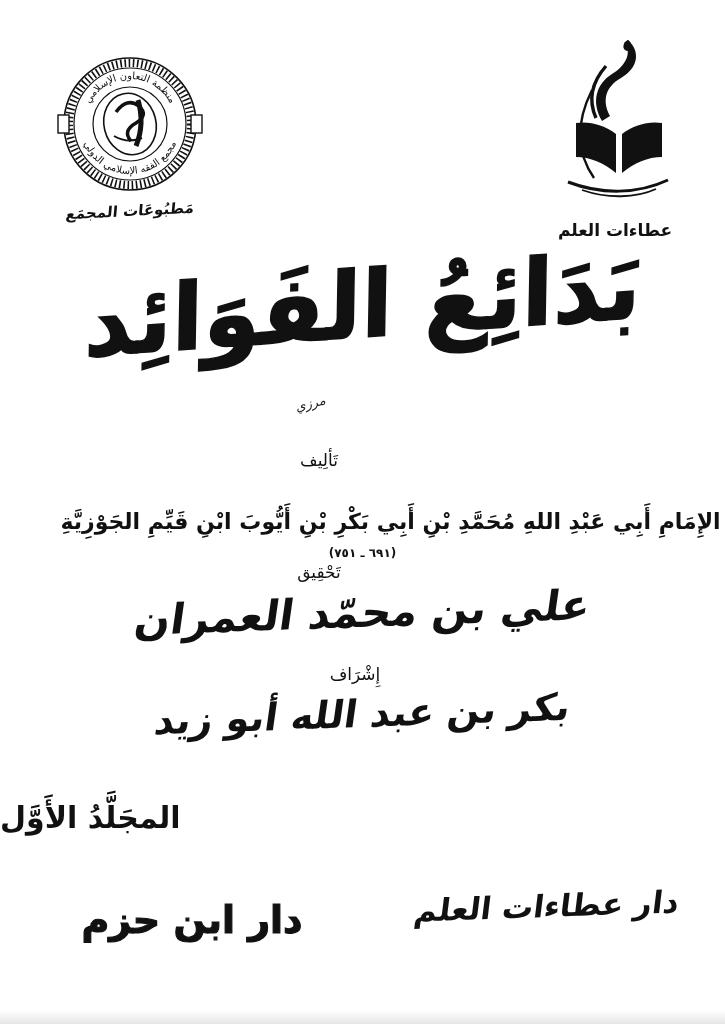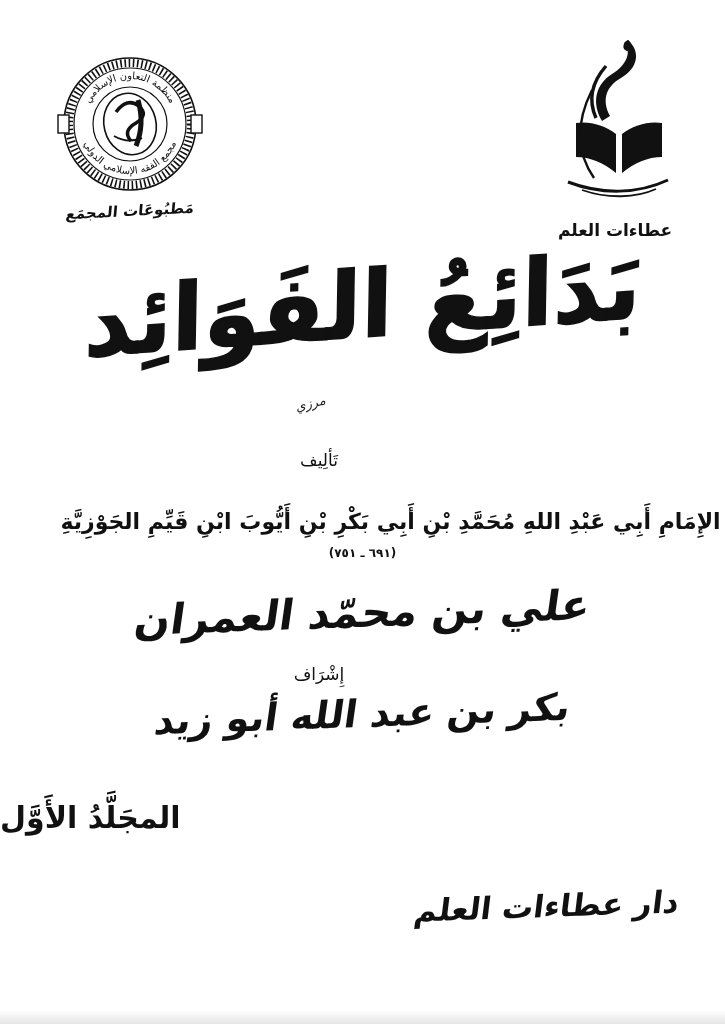--- a/index.html
+++ b/index.html
@@ -53,21 +53,21 @@
   }
   .author-dates{left:0;top:546px;width:725px;text-align:center;font-size:12px;font-weight:bold;}
   .tahqiq-label{top:562px;}
   .editor-name{
     left:0;top:588px;width:725px;text-align:center;
     font-size:42px;font-weight:bold;
   }
   .editor-name .skew, .supervisor-name .skew{
     display:inline-block;transform:skewX(-10deg) rotate(-2deg);
   }
-  .ishraf-label{top:664px;}
+  .ishraf-label{top:664px;padding-left:36px;}
   .supervisor-name{
     left:0;top:692px;width:725px;text-align:center;
     font-size:38px;font-weight:bold;
   }
   .volume-line{
     left:0;top:800px;width:725px;text-align:left;
     font-size:30px;font-weight:bold;
   }
 
   
@@ -137,28 +137,30 @@
     <div class="logo-caption">عطاءات العلم</div>
   </div>
 
   <div class="abs main-title">بَدَائِعُ الفَوَائِد</div>
   <div class="abs signature">مرزي</div>
 
   <div class="abs small-label byline-label">تَألِيف</div>
   <div class="abs author-name">الإِمَامِ أَبِي عَبْدِ اللهِ مُحَمَّدِ بْنِ أَبِي بَكْرِ بْنِ أَيُّوبَ ابْنِ قَيِّمِ الجَوْزِيَّةِ</div>
   <div class="abs author-dates">(٦٩١ ـ ٧٥١)</div>
 
+  <div class="abs small-label tahqiq-label">تَحْقِيق</div>
   <div class="abs editor-name">
     <span class="skew">علي بن محمّد العمران</span>
   </div>
 
   <div class="abs small-label ishraf-label">إِشْرَاف</div>
   <div class="abs supervisor-name">
     <span class="skew">بكر بن عبد الله أبو زيد</span>
   </div>
 
   <div class="abs volume-line">المجَلَّدُ الأَوَّل</div>
 
+  <div class="abs pub-left">دار ابن حزم</div>
   <div class="abs pub-right">
     <span class="skew">دار عطاءات العلم</span>
   </div>
 
 </div>
 
 </body></html>

